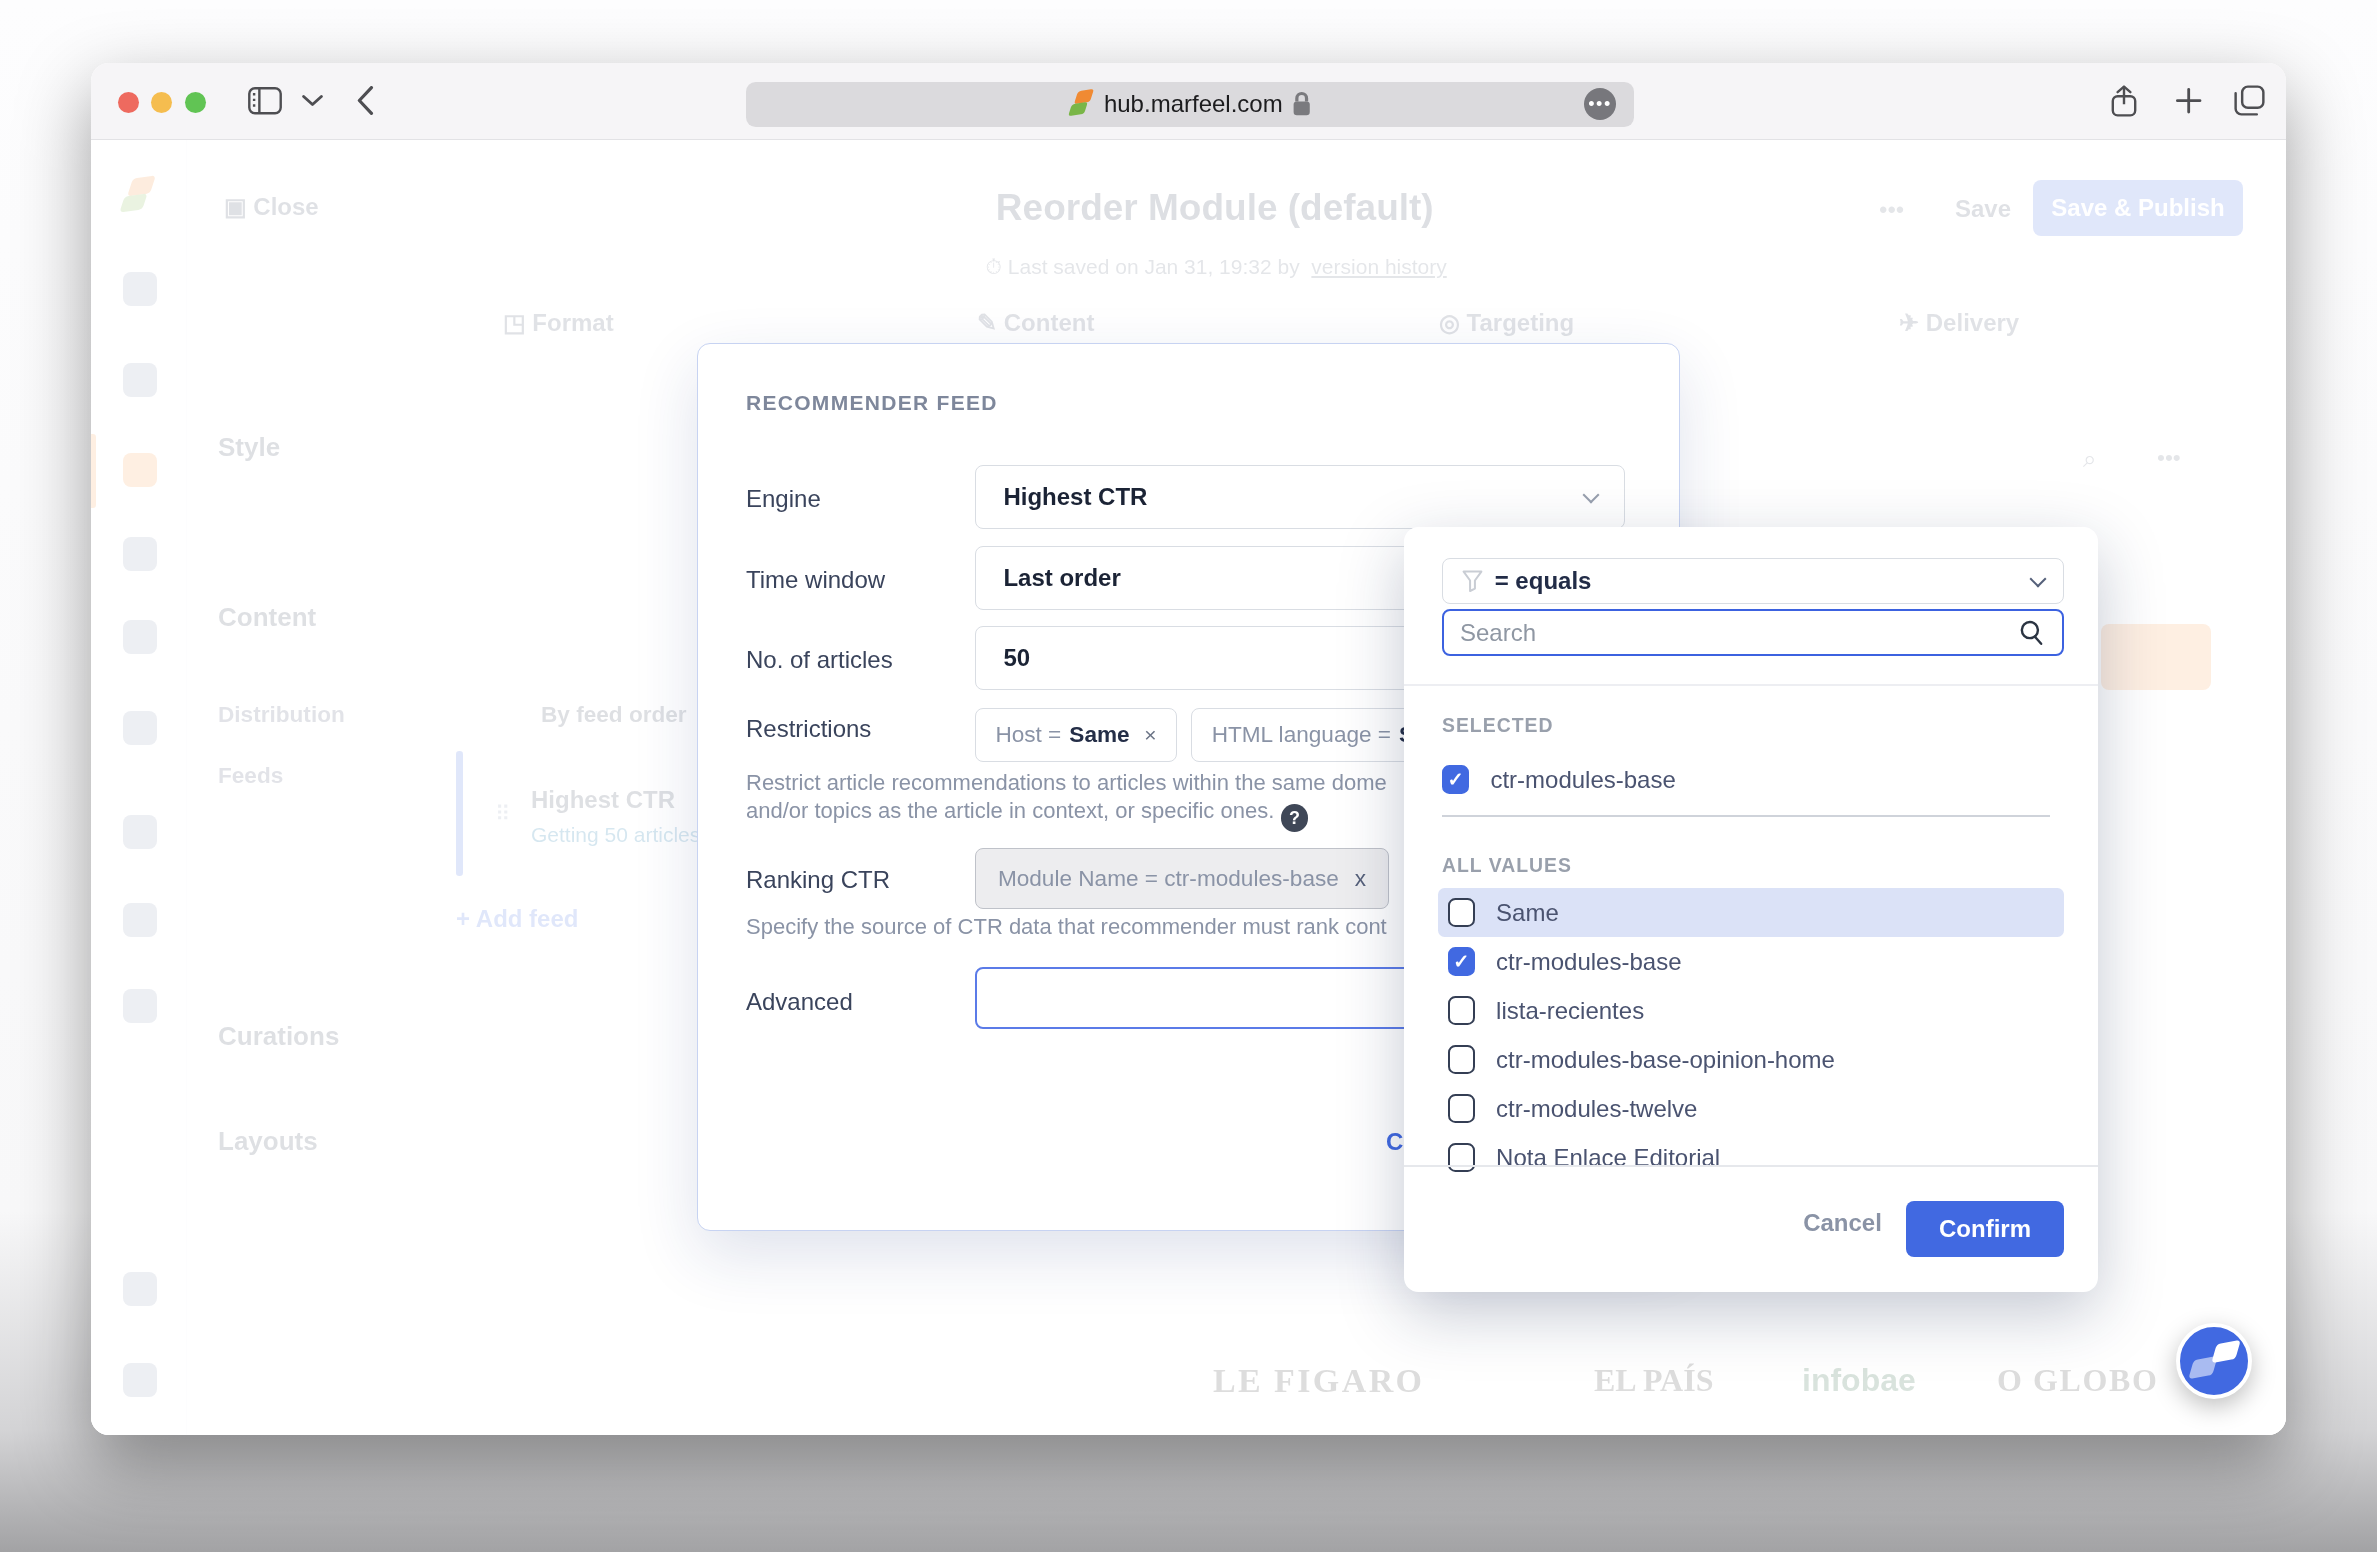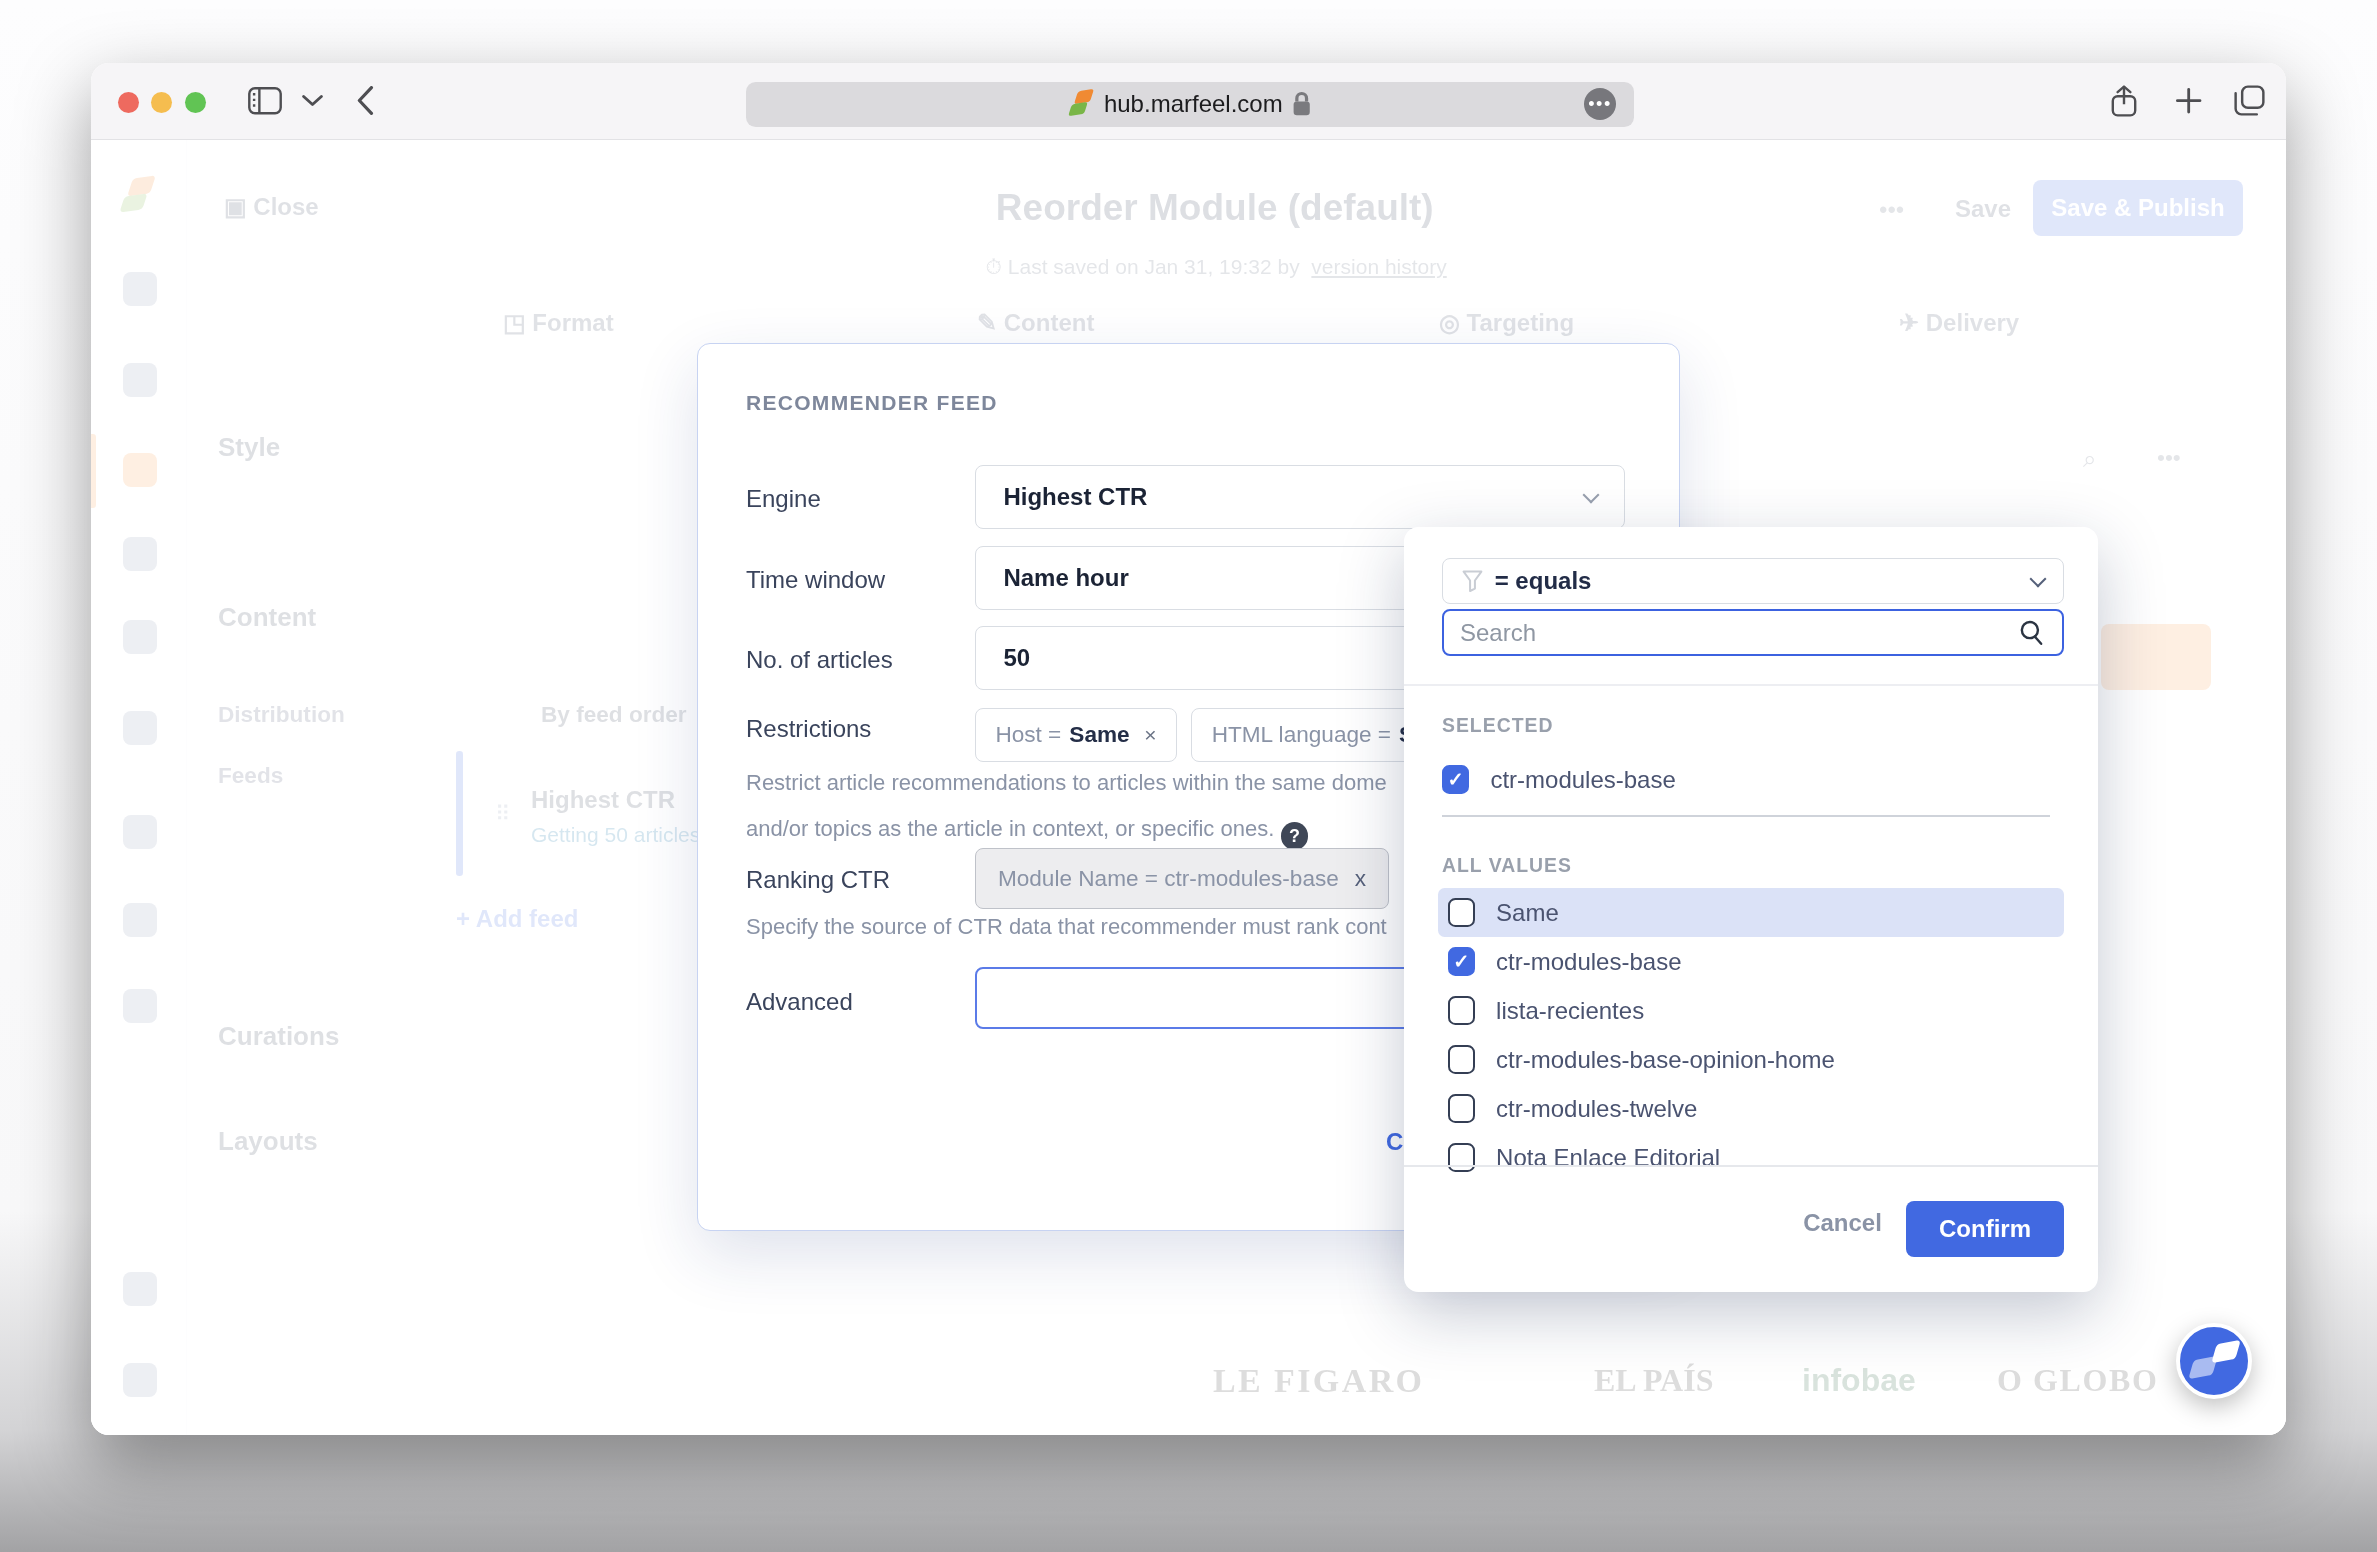--- a/index.html
+++ b/index.html
@@ -239,21 +239,21 @@
         <div class="modal-title">RECOMMENDER FEED</div>
 
         <div class="m-lbl" style="top:141px;">Engine</div>
         <div class="fld" style="top:121px;">
           <span>Highest CTR</span>
           <span class="chev"></span>
         </div>
 
         <div class="m-lbl" style="top:222px;">Time window</div>
         <div class="fld" style="top:202px;">
-          <span>Name hour</span>
+          <span>Last order</span>
         </div>
 
         <div class="m-lbl" style="top:302px;">No. of articles</div>
         <div class="fld" style="top:282px;">
           <span>50</span>
         </div>
 
         <div class="m-lbl" style="top:371px;">Restrictions</div>
         <div class="chips" style="top:364px;" id="restriction-chips">
             <div class="chip">
@@ -261,21 +261,21 @@
               <b>Same</b>
               <span class="x">×</span>
             </div>
             <div class="chip">
               <span>HTML language =</span>
               <b>Sa</b>
             </div>
           </div>
 
         <div class="help" style="top:426px;">Restrict article recommendations to articles within the same dome</div>
-        <div class="help" style="top:472px;">
+        <div class="help" style="top:454px;">
           <span>and/or topics as the article in context, or specific ones.</span><span class="qmark">?</span>
         </div>
 
         <div class="m-lbl" style="top:522px;">Ranking CTR</div>
         <div class="graychip" style="top:504px;">
           <span>Module Name =  ctr-modules-base</span>
           <span class="x">x</span>
         </div>
         <div class="help" style="top:570px;">Specify the source of CTR data that recommender must rank cont</div>
 

